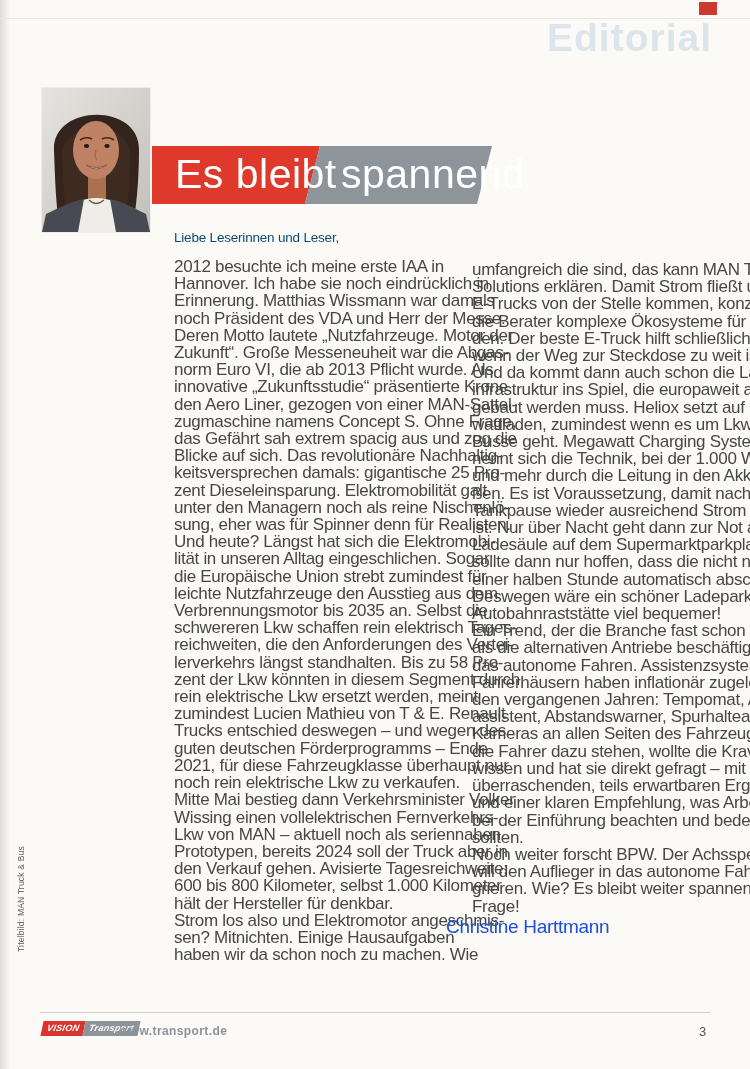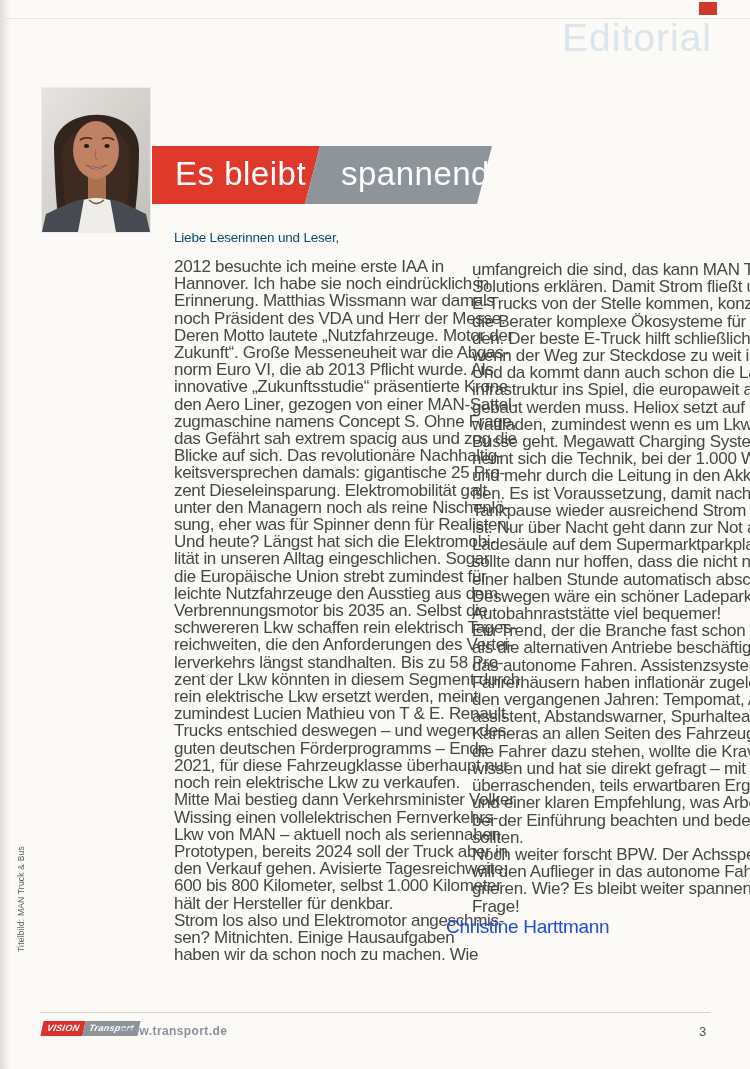--- a/index.html
+++ b/index.html
@@ -12,38 +12,38 @@
     position:relative;width:750px;height:1069px;overflow:hidden;
     background:#fbfaf6;
   }
   
   .scan-left-shadow{position:absolute;left:0;top:0;width:10px;height:1069px;
     background:linear-gradient(90deg,rgba(90,85,75,.18),rgba(90,85,75,0));}
   .scan-top-line{position:absolute;left:0;top:18px;width:750px;height:1px;background:#e9e6e0;}
 
   .editorial-label{
     position:absolute;top:16px;right:38px;
-    font-size:39px;font-weight:normal;letter-spacing:1px;
+    font-size:39px;font-weight:bold;letter-spacing:1px;
     color:var(--editorial_blue);
   }
   .corner-mark{position:absolute;left:699px;top:2px;width:18px;height:13px;background:var(--corner_red);}
 
   
   .portrait{position:absolute;left:42px;top:88px;width:108px;height:144px;box-shadow:0 0 0 1px rgba(0,0,0,.05);}
   .portrait svg{display:block;}
 
   
   .banner{position:absolute;left:152px;top:146px;width:345px;height:58px;}
   .banner-red{position:absolute;inset:0;background:var(--banner_red);
     clip-path:polygon(0 0,168px 0,153px 58px,0 58px);}
   .banner-gray{position:absolute;inset:0;background:var(--banner_gray);
     clip-path:polygon(168px 0,340px 0,325px 58px,153px 58px);}
   .banner-text1,.banner-text2{
     position:absolute;top:0;height:58px;line-height:56px;
-    color:#fff;font-size:33px;font-weight:400;letter-spacing:.5px;white-space:pre;}
+    color:#fff;font-size:41px;font-weight:400;letter-spacing:.5px;white-space:pre;}
   .banner-text1{left:23px;}
   .banner-text2{left:189px;}
 
   .greeting{position:absolute;left:174px;top:230px;font-size:13.5px;color:#0c4a6e;letter-spacing:-.2px;}
 
   .col{
     position:absolute;font-size:17px;line-height:17.2px;color:#474747;
     letter-spacing:-.3px;white-space:pre;
   }
   .col-left{left:174px;top:258px;width:258px;}

